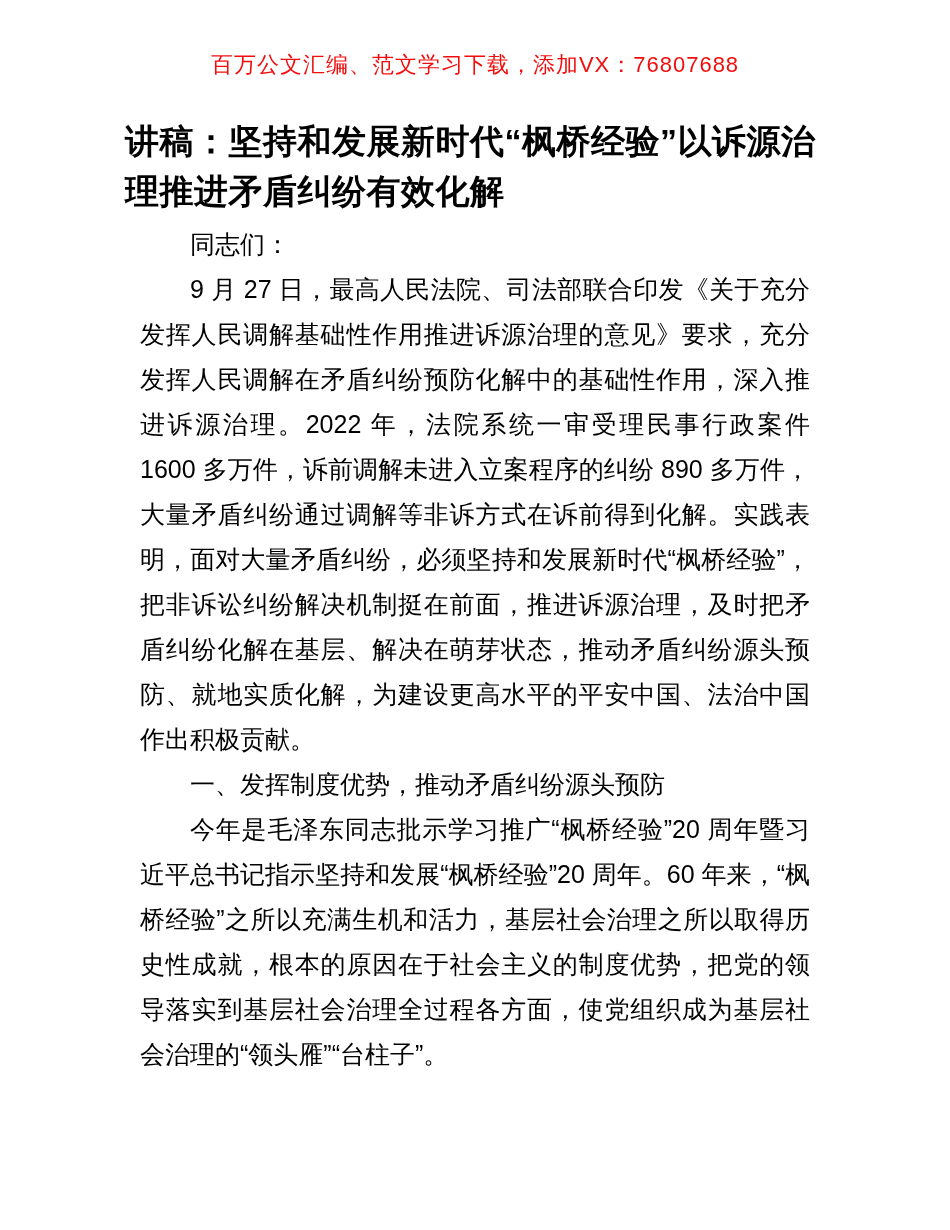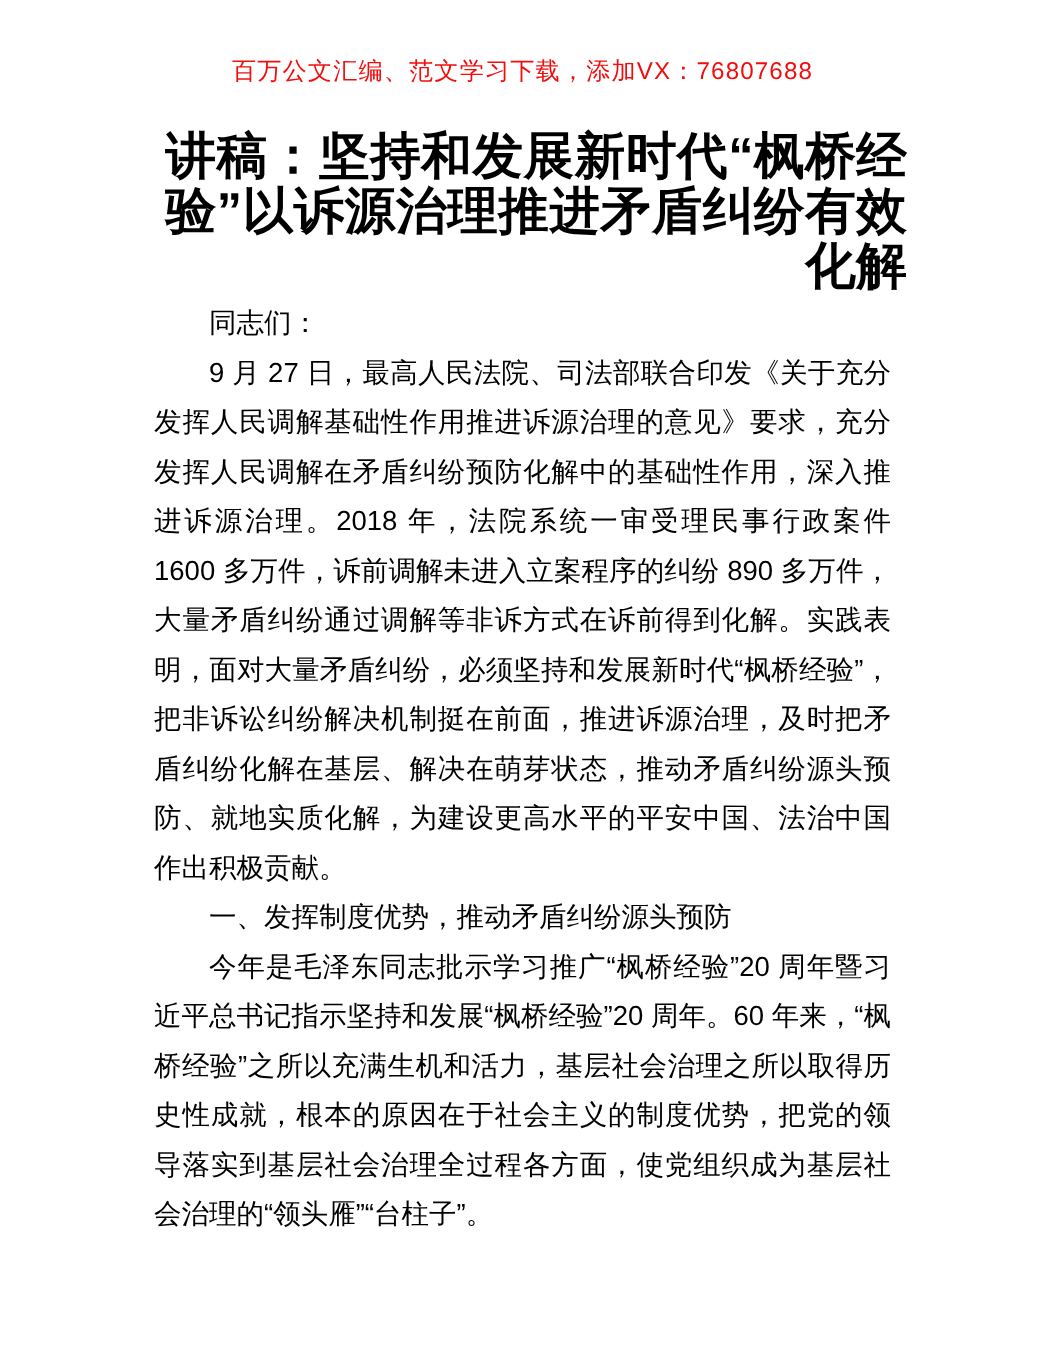--- a/index.html
+++ b/index.html
@@ -24,22 +24,22 @@
   .promo {
     text-align: center;
     font-size: 22px;
     line-height: 30px;
     letter-spacing: 1px;
     font-family: "Liberation Sans", sans-serif;
   }
   .doc-title {
     margin: 36px auto 0 auto;
     max-width: 700px;
-    text-align: right;
-    font-size: 46px;
+    text-align: left;
+    font-size: 34px;
     line-height: 50px;
     font-weight: bold;
     letter-spacing: 0.5px;
     font-family: "Liberation Sans", sans-serif;
   }
   .content {
     margin: 6px 140px 0 140px;
     width: 670px;
     font-size: 25px;
     line-height: 45px;
@@ -56,18 +56,18 @@
 <body>
 
 <div class="page">
 
   <div class="promo" style="color: rgb(242, 13, 13);">百万公文汇编、范文学习下载，添加VX：76807688</div>
 
   <h1 class="doc-title">讲稿：坚持和发展新时代“枫桥经验”以诉源治理推进矛盾纠纷有效化解</h1>
 
   <div class="content">
     <p>同志们：</p>
-    <p>9 月 27 日，最高人民法院、司法部联合印发《关于充分发挥人民调解基础性作用推进诉源治理的意见》要求，充分发挥人民调解在矛盾纠纷预防化解中的基础性作用，深入推进诉源治理。2018 年，法院系统一审受理民事行政案件 1600 多万件，诉前调解未进入立案程序的纠纷 890 多万件，大量矛盾纠纷通过调解等非诉方式在诉前得到化解。实践表明，面对大量矛盾纠纷，必须坚持和发展新时代“枫桥经验”，把非诉讼纠纷解决机制挺在前面，推进诉源治理，及时把矛盾纠纷化解在基层、解决在萌芽状态，推动矛盾纠纷源头预防、就地实质化解，为建设更高水平的平安中国、法治中国作出积极贡献。</p>
+    <p>9 月 27 日，最高人民法院、司法部联合印发《关于充分发挥人民调解基础性作用推进诉源治理的意见》要求，充分发挥人民调解在矛盾纠纷预防化解中的基础性作用，深入推进诉源治理。2022 年，法院系统一审受理民事行政案件 1600 多万件，诉前调解未进入立案程序的纠纷 890 多万件，大量矛盾纠纷通过调解等非诉方式在诉前得到化解。实践表明，面对大量矛盾纠纷，必须坚持和发展新时代“枫桥经验”，把非诉讼纠纷解决机制挺在前面，推进诉源治理，及时把矛盾纠纷化解在基层、解决在萌芽状态，推动矛盾纠纷源头预防、就地实质化解，为建设更高水平的平安中国、法治中国作出积极贡献。</p>
     <p>一、发挥制度优势，推动矛盾纠纷源头预防</p>
     <p>今年是毛泽东同志批示学习推广“枫桥经验”20 周年暨习近平总书记指示坚持和发展“枫桥经验”20 周年。60 年来，“枫桥经验”之所以充满生机和活力，基层社会治理之所以取得历史性成就，根本的原因在于社会主义的制度优势，把党的领导落实到基层社会治理全过程各方面，使党组织成为基层社会治理的“领头雁”“台柱子”。</p>
   </div>
 
 </div>
 
 </body></html>

